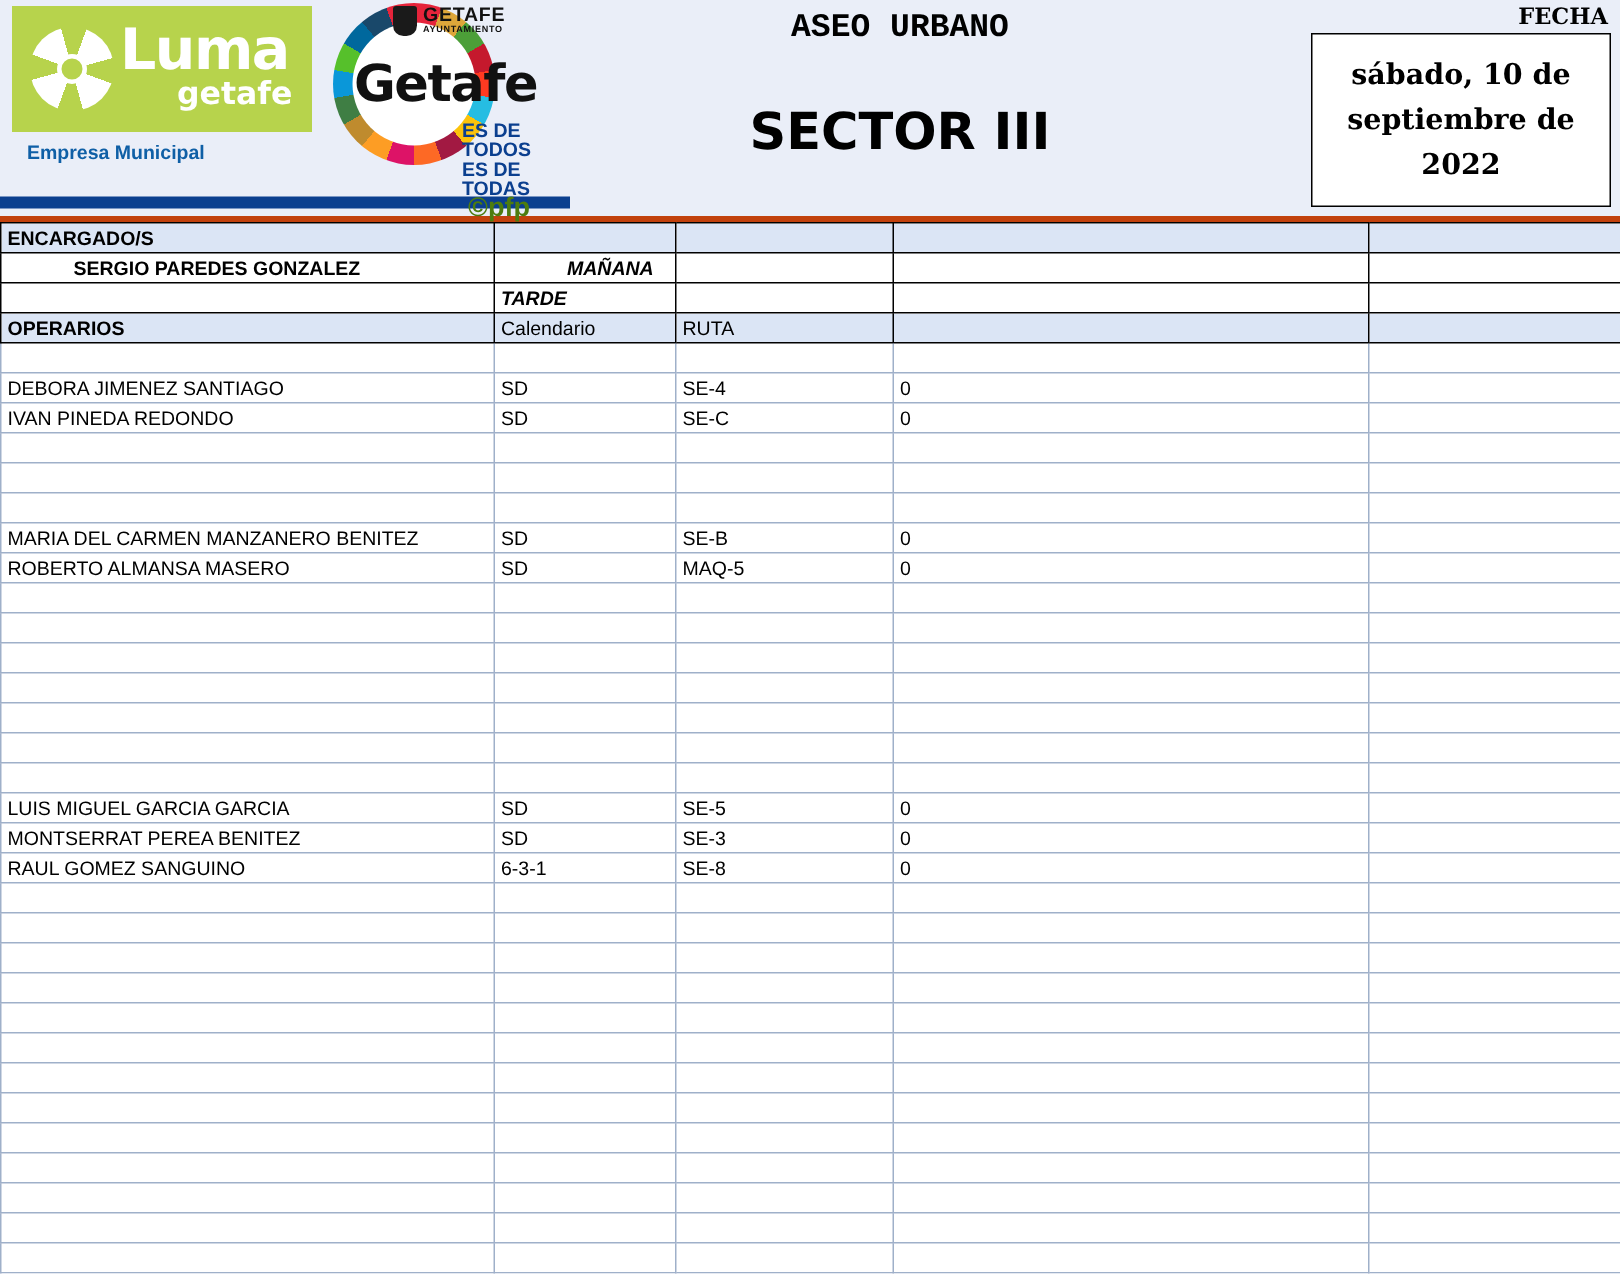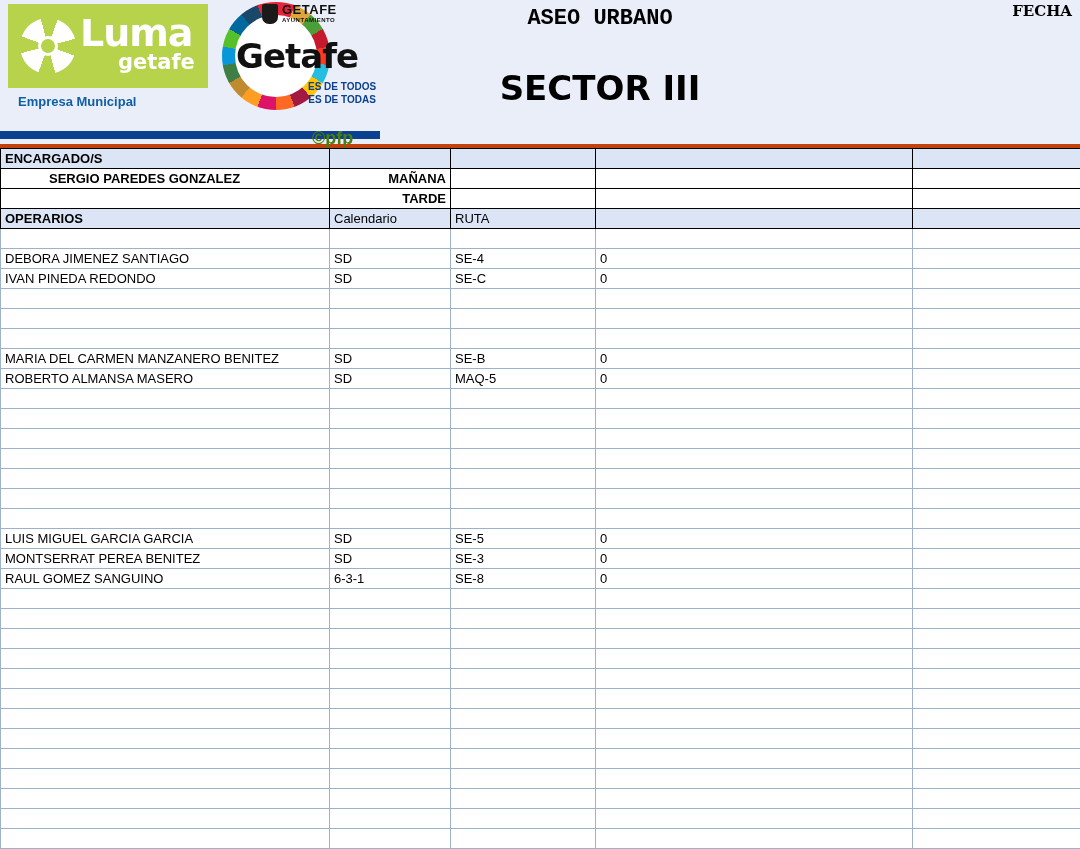--- a/index.html
+++ b/index.html
@@ -184,25 +184,25 @@
     font-size: 34px;
     font-weight: bold;
     color: #111;
     font-family: "DejaVu Sans", sans-serif;
     letter-spacing: -1px;
   }
   .getafe-todos {
     position: absolute;
     left: 96px;
     top: 78px;
-    font-size: 10px;
+    font-size: 13px;
     font-weight: bold;
     color: #0b3f8f;
     line-height: 13px;
-    text-align: center;
+    text-align: left;
   }
   .pfp {
     position: absolute;
     left: 312px;
     top: 128px;
     font-size: 18px;
     font-weight: bold;
     color: #4d7c0f;
   }
 
@@ -290,23 +290,24 @@
   }
   td.bold-title {
     font-weight: bold;
     font-size: 15px;
   }
   td.big-title {
     font-weight: bold;
     font-size: 17px;
   }
   td.center-bold {
-    text-align: right;
+    text-align: left;
     font-weight: bold;
     font-size: 11px;
+    font-style: italic;
   }
   tr.sergio td {
     border: 1px solid #000;
     font-weight: bold;
     font-size: 13px;
     padding-left: 48px;
   }
   tr.tarde td {
     border: 1px solid #000;
   }
@@ -339,20 +340,21 @@
       <div class="getafe-word">Getafe</div>
       <div class="getafe-todos" style="white-space:pre-line;">ES DE TODOS
 ES DE TODAS</div>
     </div>
     <div class="pfp">©pfp</div>
 
     <div class="title-main">ASEO URBANO</div>
     <div class="title-sector">SECTOR III</div>
 
     <div class="fecha-label">FECHA</div>
+    <div class="fecha-box">sábado, 10 de septiembre de 2022</div>
   </div>
 
   <table class="grid">
     <tbody id="tbody">
       <tr class="band">
         <td class="c0 bold-title">ENCARGADO/S</td>
         <td class="c1"></td>
         <td class="c2"></td>
         <td class="c3"></td>
         <td class="c4"></td>

